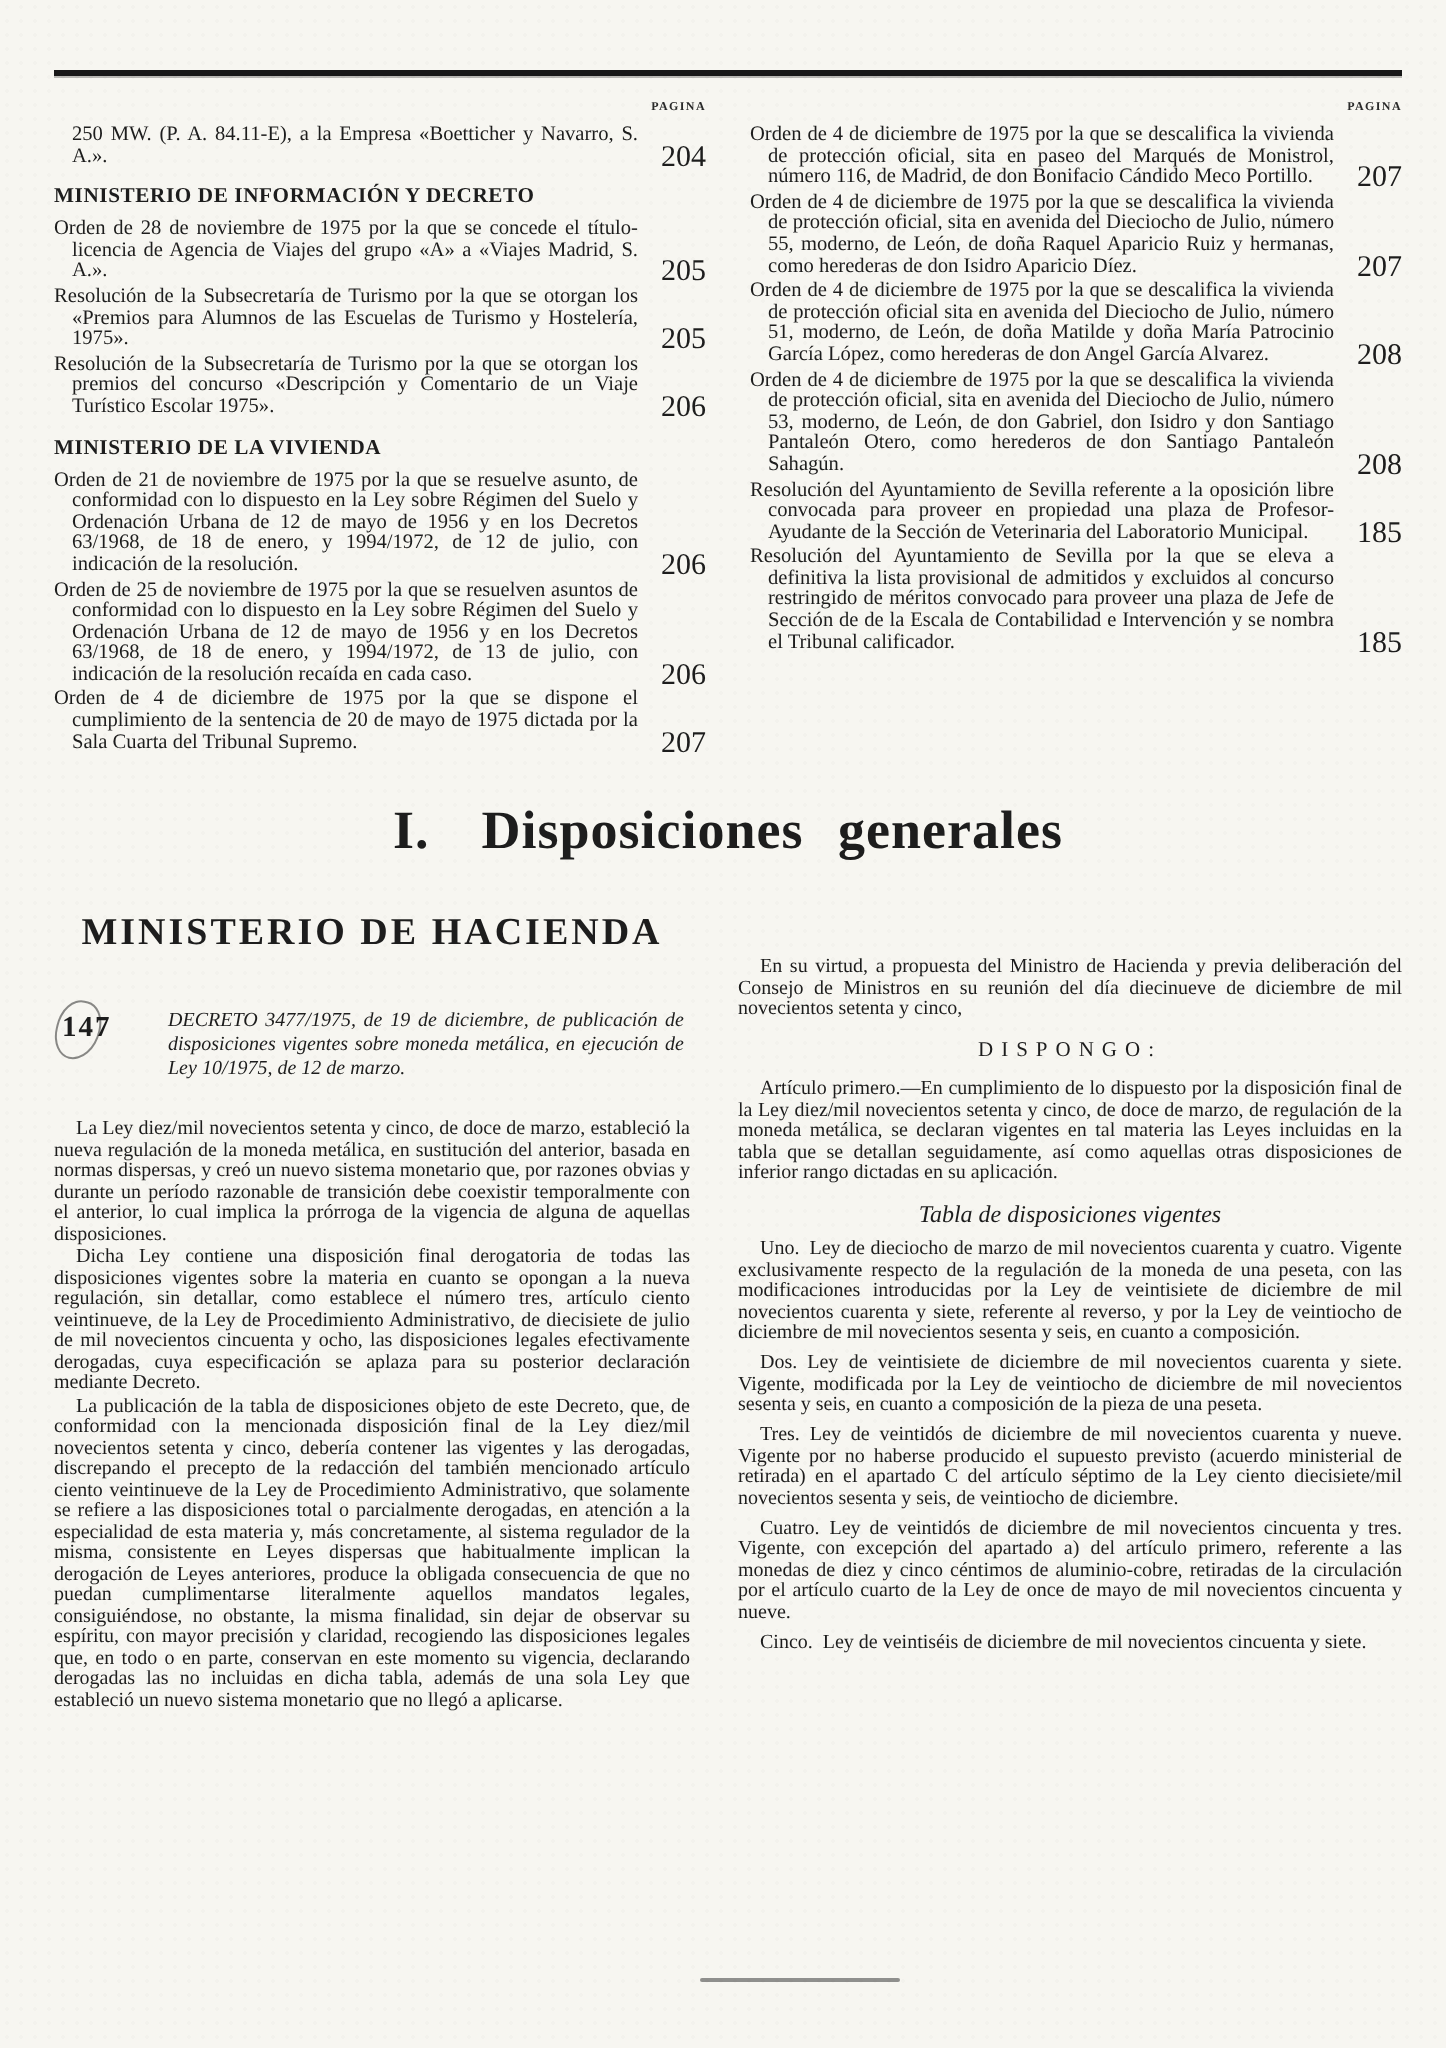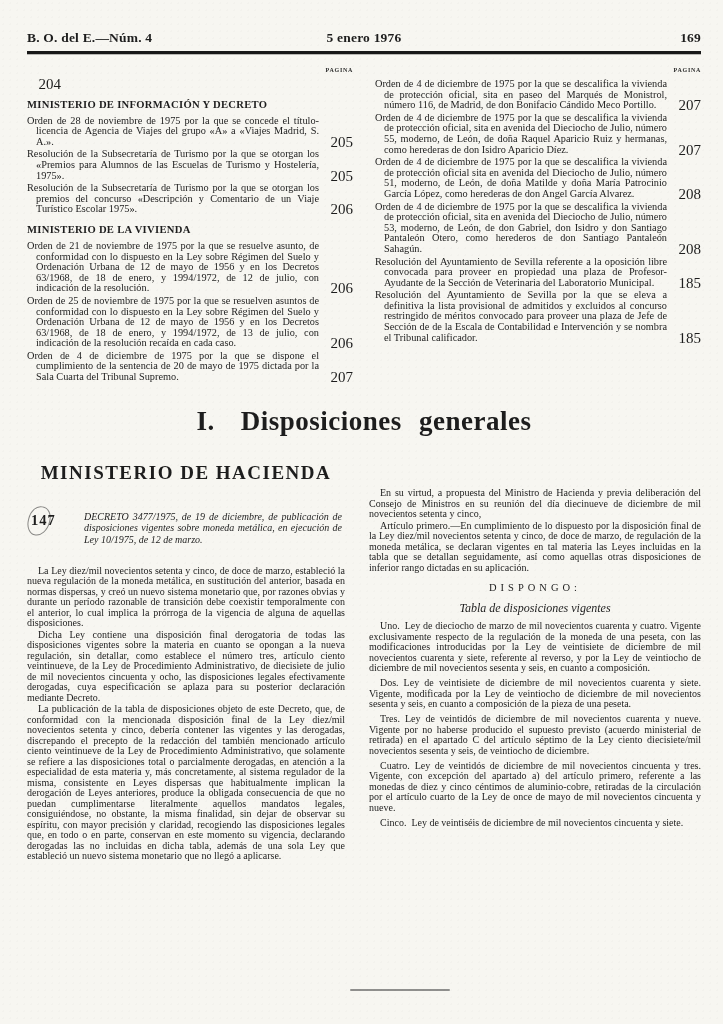--- a/index.html
+++ b/index.html
@@ -60,32 +60,28 @@
   .dispongo { text-align:center; font-size:10.5px; letter-spacing:4px; font-weight:500; margin:10px 0 9px; text-indent:0; }
   .table-title { text-align:center; font-style:italic; font-size:12px; margin:9px 0 8px; text-indent:0; }
 
   .smudge { position:absolute; left:350px; top:989px; width:100px; height:2px; background:#3b3b3b; opacity:.55; border-radius:1px; }
 </style>
 </head>
 <body>
 
 <div class="page">
 
-  <header class="masthead">
-    <span class="m-left">B. O. del E.—Núm. 4</span>
-    <span class="m-center">5 enero 1976</span>
-    <span class="m-right">169</span>
-  </header>
   <hr class="head-rule">
 
   <section class="summary">
     <div class="col">
       <div class="pagina">PAGINA</div>
 
       <div class="entry cont">
+        <p class="etext">250 MW. (P. A. 84.11-E), a la Empresa «Boetticher y Navarro, S. A.».</p>
         <span class="epage">204</span>
       </div>
 
       <h3 class="sum-heading">MINISTERIO DE INFORMACIÓN Y DECRETO</h3>
 
       <div class="entry">
         <p class="etext">Orden de 28 de noviembre de 1975 por la que se concede el título-licencia de Agencia de Viajes del grupo «A» a «Viajes Madrid, S. A.».</p>
         <span class="epage">205</span>
       </div>
       <div class="entry">
@@ -160,22 +156,22 @@
 
       <p class="body-p">La Ley diez/mil novecientos setenta y cinco, de doce de marzo, estableció la nueva regulación de la moneda metálica, en sustitución del anterior, basada en normas dispersas, y creó un nuevo sistema monetario que, por razones obvias y durante un período razonable de transición debe coexistir temporalmente con el anterior, lo cual implica la prórroga de la vigencia de alguna de aquellas disposiciones.</p>
       <p class="body-p">Dicha Ley contiene una disposición final derogatoria de todas las disposiciones vigentes sobre la materia en cuanto se opongan a la nueva regulación, sin detallar, como establece el número tres, artículo ciento veintinueve, de la Ley de Procedimiento Administrativo, de diecisiete de julio de mil novecientos cincuenta y ocho, las disposiciones legales efectivamente derogadas, cuya especificación se aplaza para su posterior declaración mediante Decreto.</p>
       <p class="body-p">La publicación de la tabla de disposiciones objeto de este Decreto, que, de conformidad con la mencionada disposición final de la Ley diez/mil novecientos setenta y cinco, debería contener las vigentes y las derogadas, discrepando el precepto de la redacción del también mencionado artículo ciento veintinueve de la Ley de Procedimiento Administrativo, que solamente se refiere a las disposiciones total o parcialmente derogadas, en atención a la especialidad de esta materia y, más concretamente, al sistema regulador de la misma, consistente en Leyes dispersas que habitualmente implican la derogación de Leyes anteriores, produce la obligada consecuencia de que no puedan cumplimentarse literalmente aquellos mandatos legales, consiguiéndose, no obstante, la misma finalidad, sin dejar de observar su espíritu, con mayor precisión y claridad, recogiendo las disposiciones legales que, en todo o en parte, conservan en este momento su vigencia, declarando derogadas las no incluidas en dicha tabla, además de una sola Ley que estableció un nuevo sistema monetario que no llegó a aplicarse.</p>
     </div>
 
     <div class="vdivider"></div>
 
     <div class="bcol-right">
       <p class="body-p">En su virtud, a propuesta del Ministro de Hacienda y previa deliberación del Consejo de Ministros en su reunión del día diecinueve de diciembre de mil novecientos setenta y cinco,</p>
+      <p class="body-p dispongo">DISPONGO:</p>
       <p class="body-p">Artículo primero.—En cumplimiento de lo dispuesto por la disposición final de la Ley diez/mil novecientos setenta y cinco, de doce de marzo, de regulación de la moneda metálica, se declaran vigentes en tal materia las Leyes incluidas en la tabla que se detallan seguidamente, así como aquellas otras disposiciones de inferior rango dictadas en su aplicación.</p>
-      <p class="body-p dispongo">DISPONGO:</p>
       <p class="body-p table-title">Tabla de disposiciones vigentes</p>
       <p class="body-p item-p">Uno. Ley de dieciocho de marzo de mil novecientos cuarenta y cuatro. Vigente exclusivamente respecto de la regulación de la moneda de una peseta, con las modificaciones introducidas por la Ley de veintisiete de diciembre de mil novecientos cuarenta y siete, referente al reverso, y por la Ley de veintiocho de diciembre de mil novecientos sesenta y seis, en cuanto a composición.</p>
       <p class="body-p item-p">Dos. Ley de veintisiete de diciembre de mil novecientos cuarenta y siete. Vigente, modificada por la Ley de veintiocho de diciembre de mil novecientos sesenta y seis, en cuanto a composición de la pieza de una peseta.</p>
       <p class="body-p item-p">Tres. Ley de veintidós de diciembre de mil novecientos cuarenta y nueve. Vigente por no haberse producido el supuesto previsto (acuerdo ministerial de retirada) en el apartado C del artículo séptimo de la Ley ciento diecisiete/mil novecientos sesenta y seis, de veintiocho de diciembre.</p>
       <p class="body-p item-p">Cuatro. Ley de veintidós de diciembre de mil novecientos cincuenta y tres. Vigente, con excepción del apartado a) del artículo primero, referente a las monedas de diez y cinco céntimos de aluminio-cobre, retiradas de la circulación por el artículo cuarto de la Ley de once de mayo de mil novecientos cincuenta y nueve.</p>
       <p class="body-p item-p">Cinco. Ley de veintiséis de diciembre de mil novecientos cincuenta y siete.</p>
     </div>
   </section>
 
   <div class="smudge"></div>

